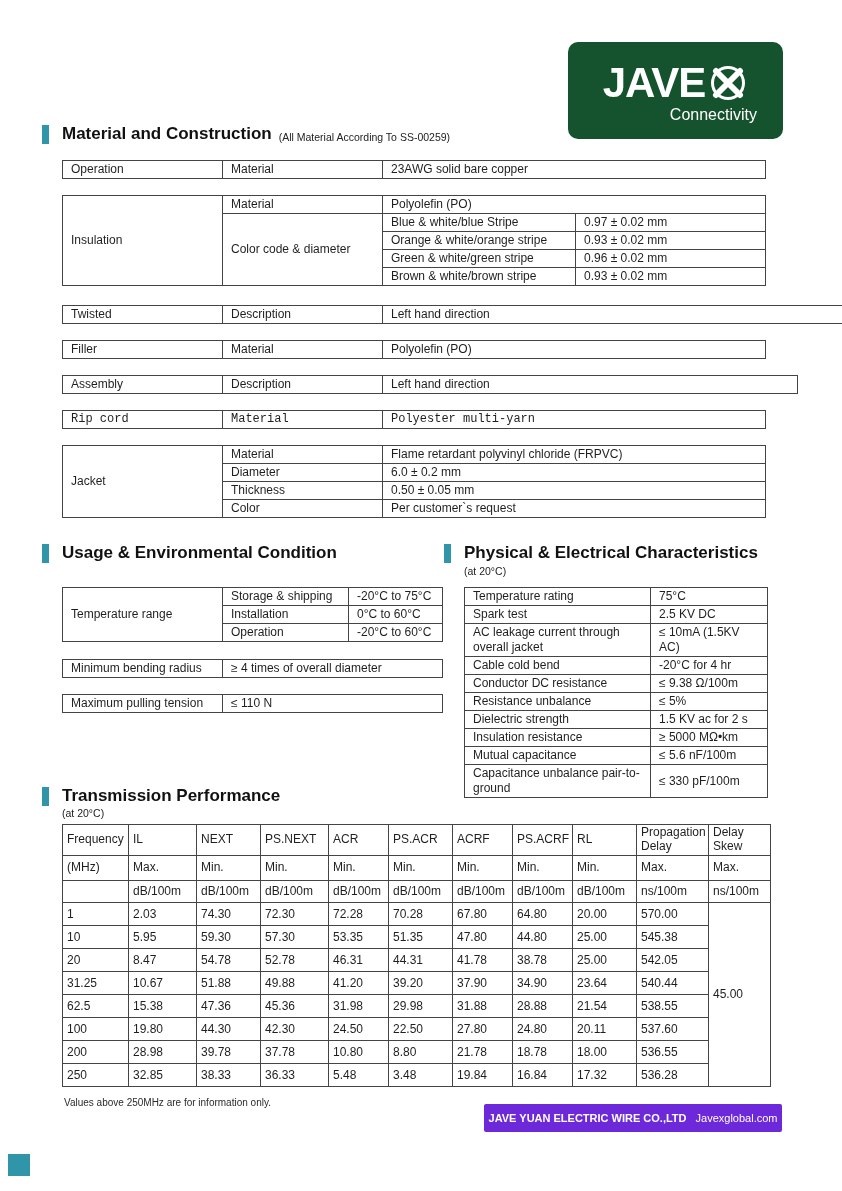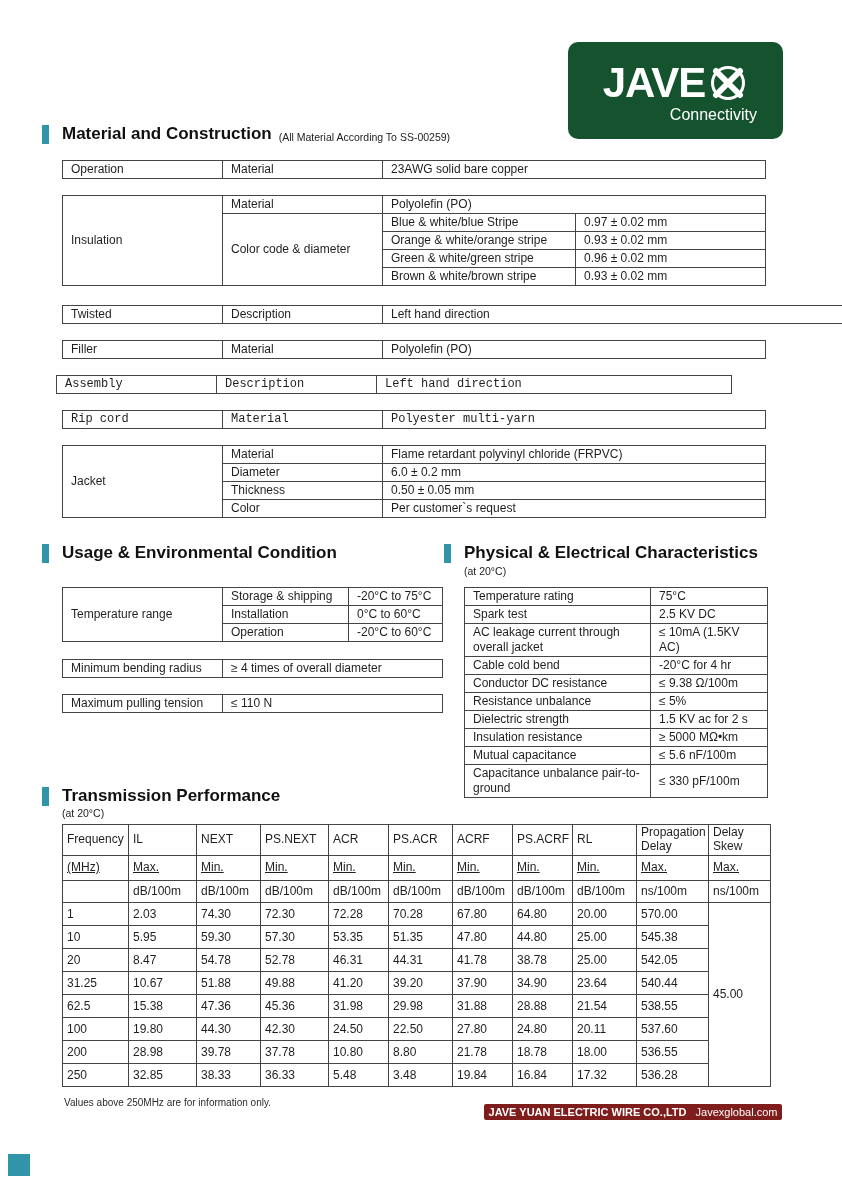--- a/index.html
+++ b/index.html
@@ -31,22 +31,22 @@
     padding:0 8px; height:18px; vertical-align:middle;
     white-space:nowrap; overflow:hidden; text-align:left; line-height:1.25;
   }
   .ptab td { white-space:normal; padding:1px 8px; }
   .ttab td { height:auto; padding:1px 4px; }
   .ttab thead td { white-space:normal; line-height:1.15; }
   .ttab tbody tr { height:23px; }
   
   .note { position:absolute; font-size:10px; color:#2b2b2b; }
   .footer-bar {
-    position:absolute; left:484px; top:1104px; width:298px; height:16px;
-    background:#7f1d1d; border-radius:2px; color:#fff;
+    position:absolute; left:484px; top:1104px; width:298px; height:28px;
+    background:#6d28d9; border-radius:2px; color:#fff;
     display:flex; align-items:center; justify-content:center; gap:9px; font-size:11px;
     white-space:nowrap;
   }
   .f-company { font-weight:bold; }
   .corner { position:absolute; left:8px; top:1154px; width:22px; height:22px; background:#3095a8; }
 </style>
 </head>
 <body>
 
 <div class="page">
@@ -139,21 +139,21 @@
       </colgroup>
     <tbody>
       <tr>
         <td>Filler</td>
         <td>Material</td>
         <td>Polyolefin (PO)</td>
       </tr>
     </tbody>
   </table>
 
-  <table class="dtab" style="left:56px; top:375px; width:676px;font-family:Liberation Mono, monospace;">
+  <table class="dtab" style="left:62px; top:375px; width:736px;">
     <colgroup>
         <col style="width:160px">
         <col style="width:160px">
         <col>
       </colgroup>
     <tbody>
       <tr>
         <td>Assembly</td>
         <td>Description</td>
         <td>Left hand direction</td>
@@ -339,21 +339,21 @@
           <td>NEXT</td>
           <td>PS.NEXT</td>
           <td>ACR</td>
           <td>PS.ACR</td>
           <td>ACRF</td>
           <td>PS.ACRF</td>
           <td>RL</td>
           <td>Propagation Delay</td>
           <td>Delay Skew</td>
         </tr>
-        <tr style="height: 25px; text-decoration: underline;">
+        <tr style="height: 25px;">
           <td>(MHz)</td>
           <td>Max.</td>
           <td>Min.</td>
           <td>Min.</td>
           <td>Min.</td>
           <td>Min.</td>
           <td>Min.</td>
           <td>Min.</td>
           <td>Min.</td>
           <td>Max.</td>

